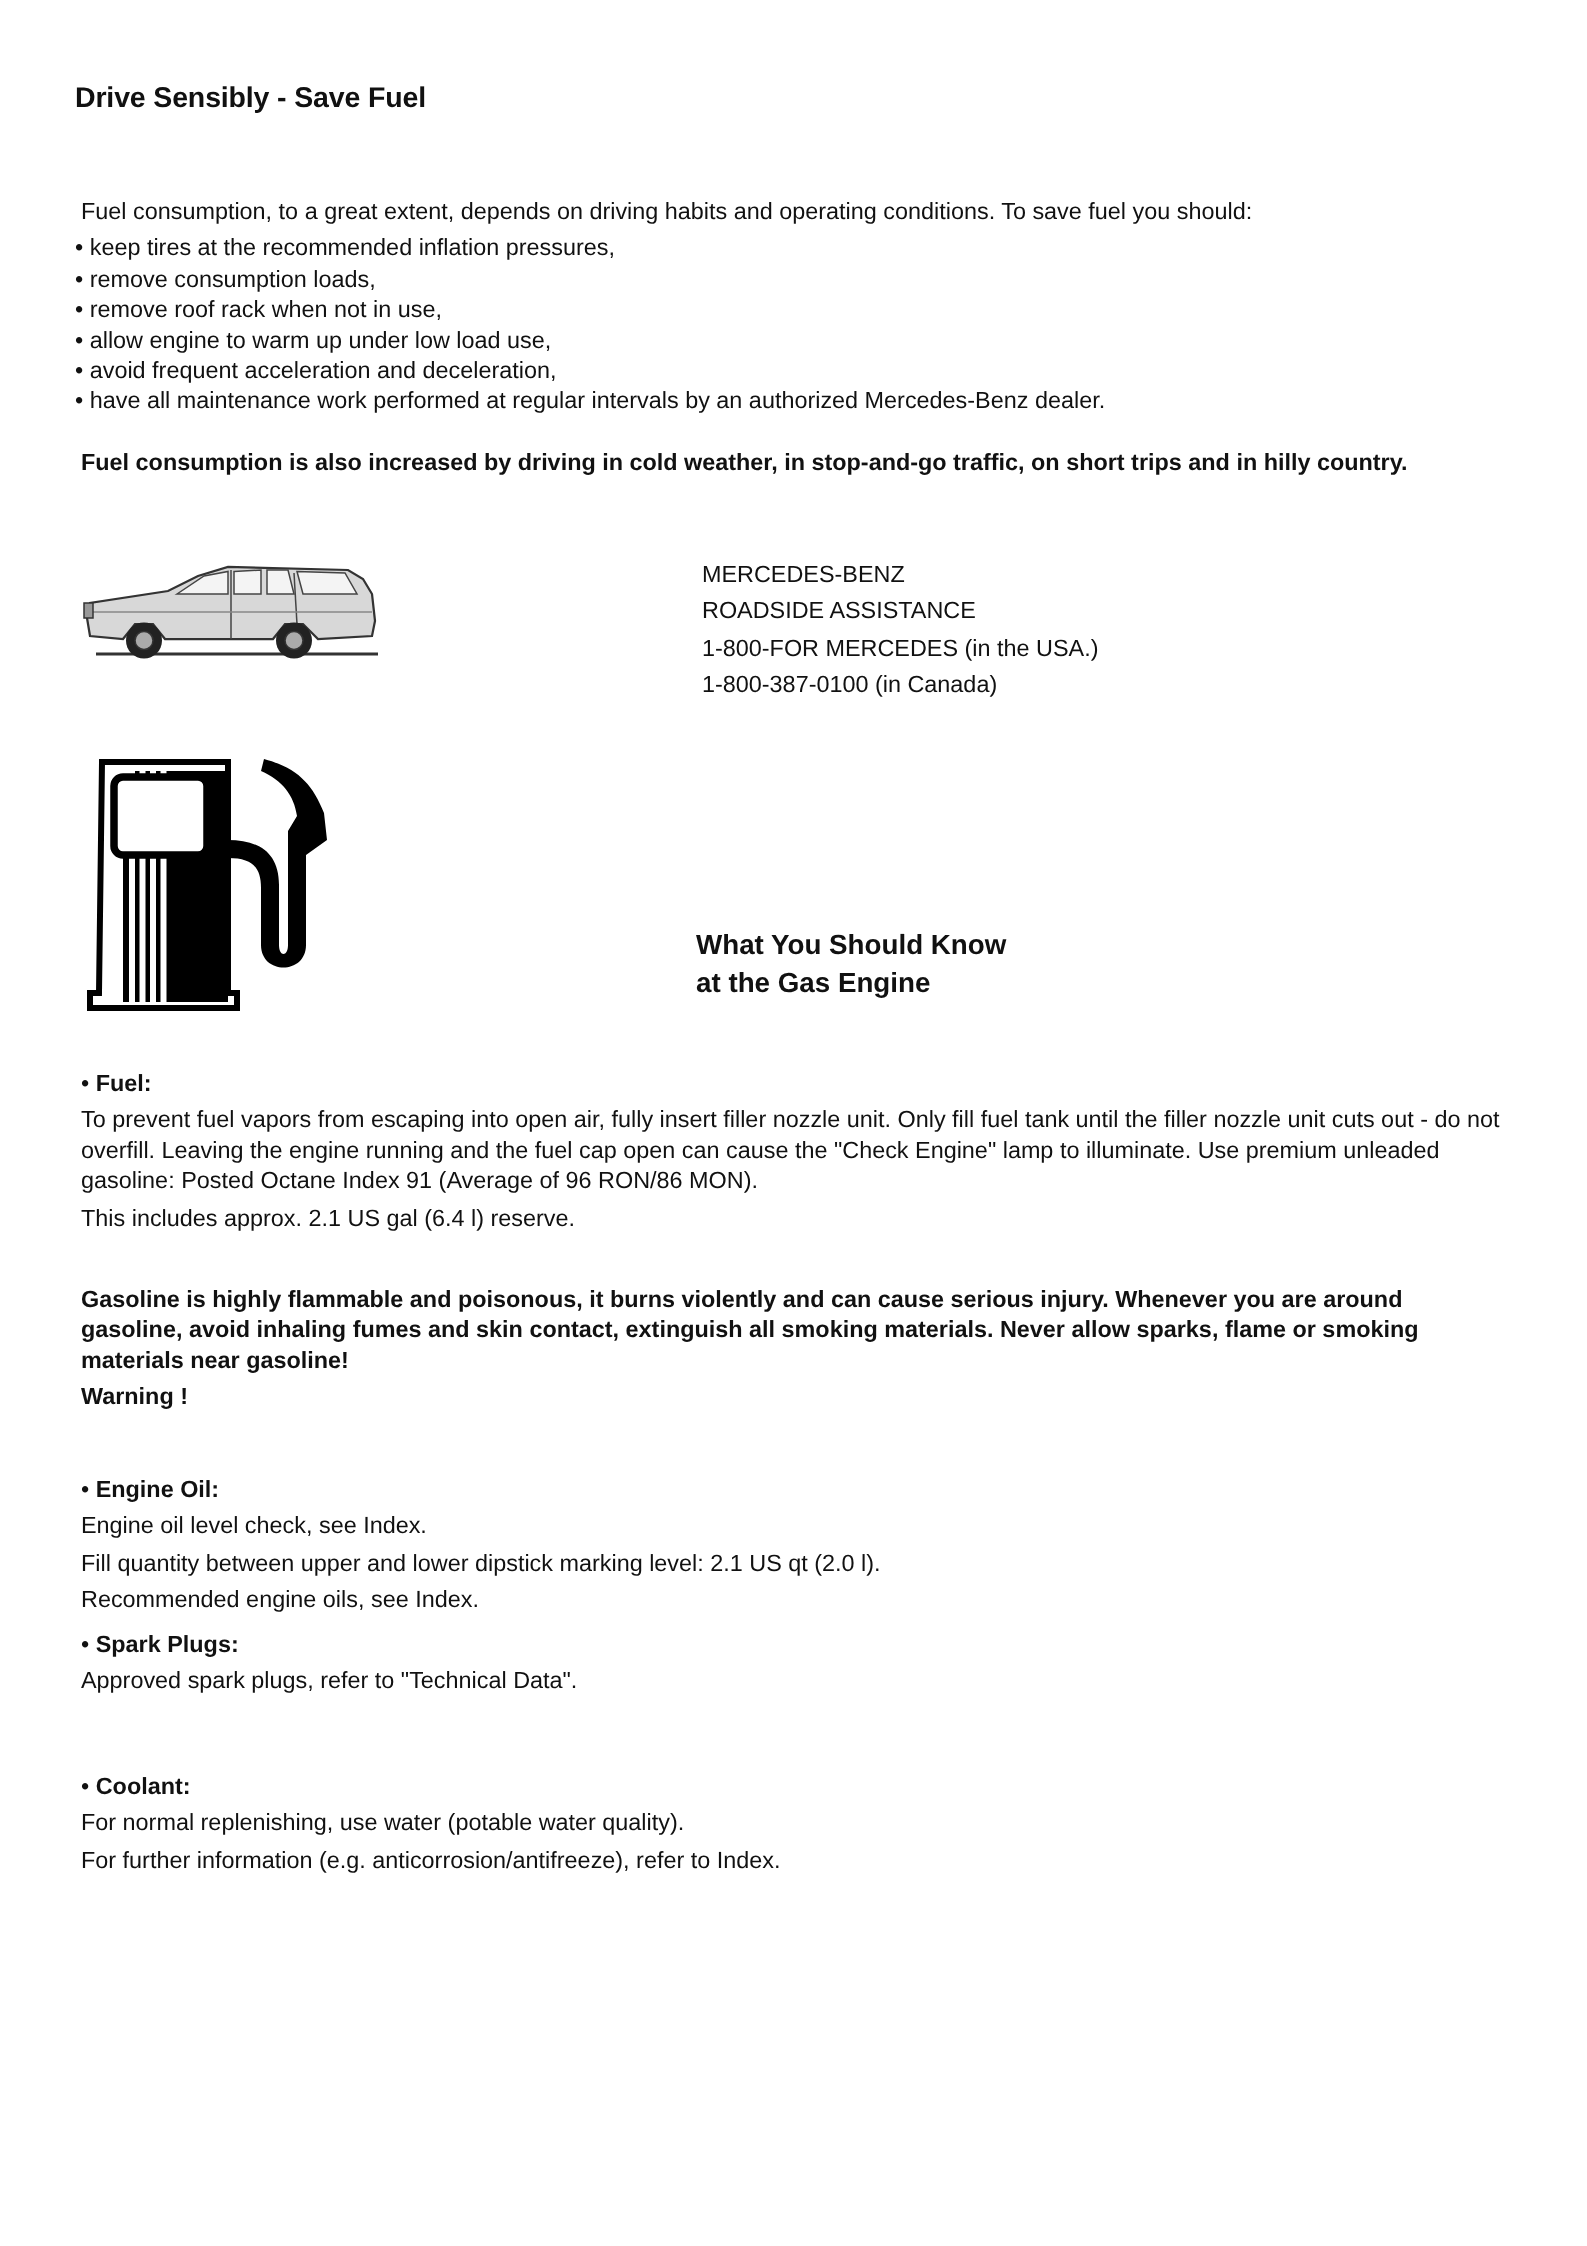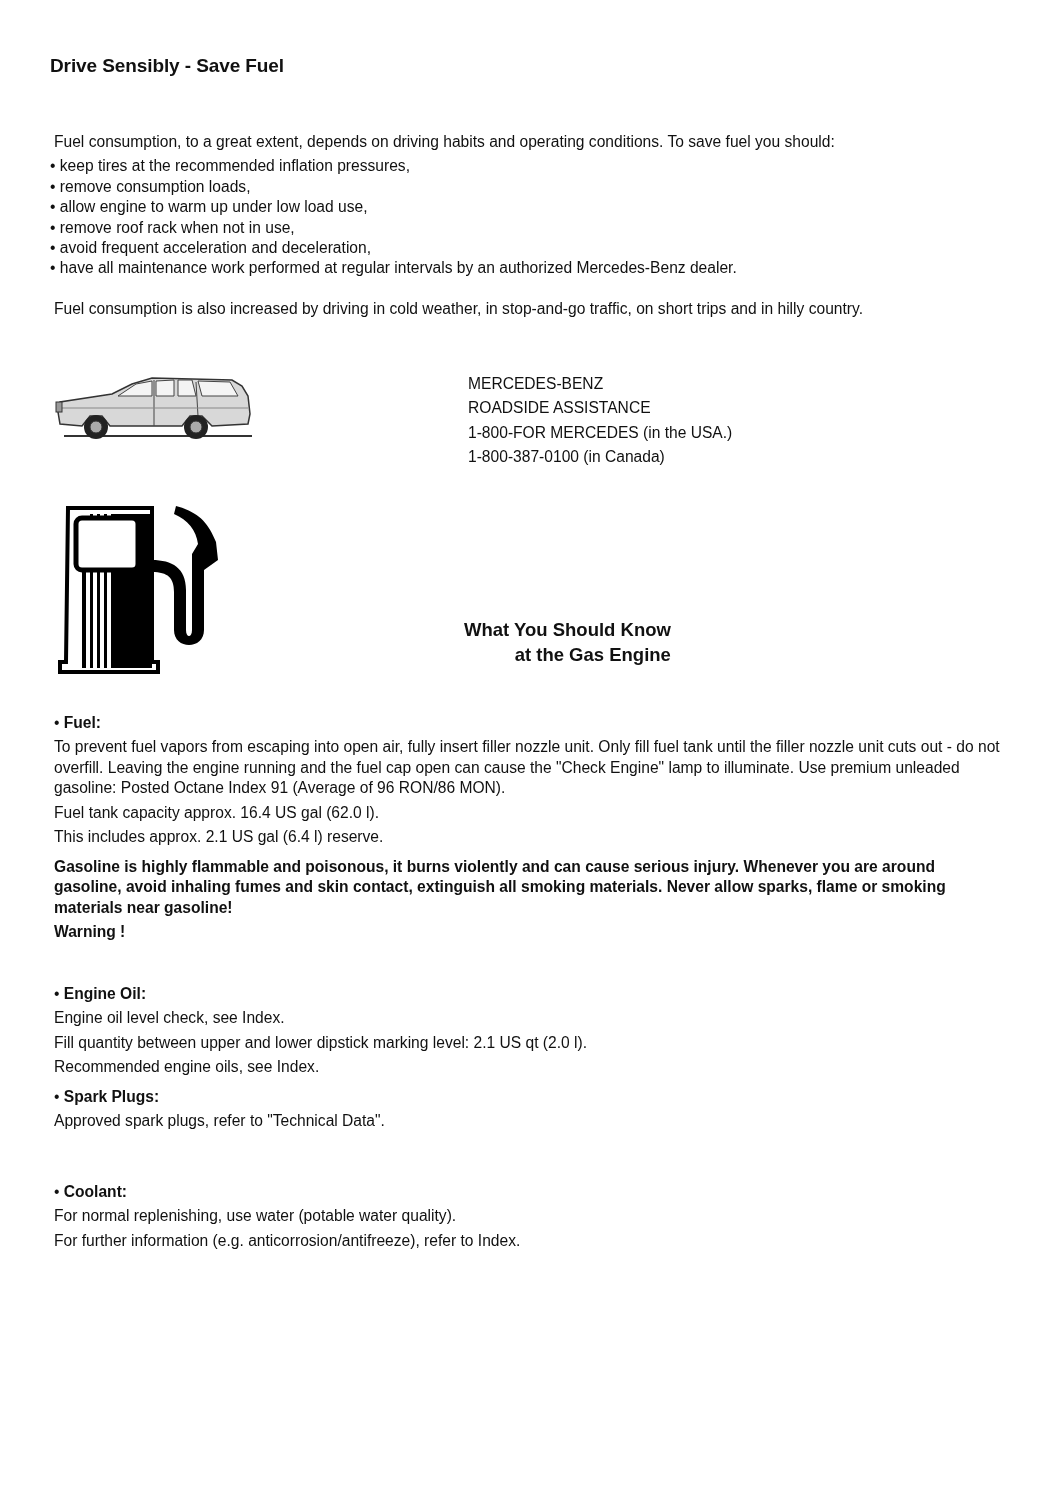--- a/index.html
+++ b/index.html
@@ -8,48 +8,48 @@
     font-family: "Liberation Sans", sans-serif; color: #111111;
   }
   .abs { position: absolute; }
   .title {
     left: 50px; top: 55px; font-size: 19px; font-weight: bold; letter-spacing: -0.1px;
   }
   .body-text { font-size: 15.6px; line-height: 20.4px; }
   .intro { left: 50px; top: 128px; width: 990px; }
   .intro ul { list-style: none; margin: 0; padding: 0; }
   .intro li::before { content: "\2022\00a0"; }
-  .cold { left: 50px; top: 295px; width: 990px; }
+  .cold { left: 50px; top: 295px; width: 990px; font-weight: bold; }
   .car { left: 52px; top: 372px; width: 220px; height: 72px; }
   .roadside { left: 464px; top: 370px; }
   .pump { left: 58px; top: 500px; width: 165px; height: 175px; }
   .gas-heading {
-    left: 464px; top: 617px; font-size: 18.5px; font-weight: bold; line-height: 25px; text-align: right;
+    left: 464px; top: 617px; font-size: 18.5px; font-weight: bold; line-height: 25px;
   }
   .sec-label { font-weight: bold; }
   .sec-label::before { content: "\2022\00a0"; font-weight: normal; }
   .fuel { left: 50px; top: 709px; width: 960px; }
   .warning { left: 50px; top: 853px; width: 960px; font-weight: bold; }
   .oil { left: 50px; top: 980px; width: 960px; }
   .spark { left: 50px; top: 1083px; width: 960px; }
   .coolant { left: 50px; top: 1178px; width: 960px; }
   p { margin: 4px; }
 </style>
 </head>
 <body>
 
 <h1 class="abs title" style="margin:0;">Drive Sensibly - Save Fuel</h1>
 
 <div class="abs body-text intro">
   <p>Fuel consumption, to a great extent, depends on driving habits and operating conditions. To save fuel you should:</p>
   <ul>
     <li>keep tires at the recommended inflation pressures,</li>
     <li>remove consumption loads,</li>
+    <li>remove roof rack when not in use,</li>
     <li>allow engine to warm up under low load use,</li>
-    <li>remove roof rack when not in use,</li>
     <li>avoid frequent acceleration and deceleration,</li>
     <li>have all maintenance work performed at regular intervals by an authorized Mercedes-Benz dealer.</li>
   </ul>
 </div>
 
 <p class="abs body-text cold">Fuel consumption is also increased by driving in cold weather, in stop-and-go traffic, on short trips and in hilly country.</p>
 
 <div class="abs car">
   <svg width="220" height="72" viewBox="0 0 220 72">
     <line x1="12" y1="64" x2="200" y2="64" stroke="#333" stroke-width="2"></line>
@@ -90,21 +90,20 @@
 </div>
 
 <h2 class="abs gas-heading" style="margin:0;">
   <span style="display:block">What You Should Know</span>
   <span style="display:block">at the Gas Engine</span>
 </h2>
 
 <div class="abs body-text fuel">
   <p class="sec-label">Fuel:</p>
   <p>To prevent fuel vapors from escaping into open air, fully insert filler nozzle unit. Only fill fuel tank until the filler nozzle unit cuts out - do not overfill. Leaving the engine running and the fuel cap open can cause the "Check Engine" lamp to illuminate. Use premium unleaded gasoline: Posted Octane Index 91 (Average of 96 RON/86 MON).</p>
-  <p>Fuel tank capacity approx. 16.4 US gal (62.0 l).</p>
   <p>This includes approx. 2.1 US gal (6.4 l) reserve.</p>
 </div>
 
 <div class="abs body-text warning">
   <p>Gasoline is highly flammable and poisonous, it burns violently and can cause serious injury. Whenever you are around gasoline, avoid inhaling fumes and skin contact, extinguish all smoking materials. Never allow sparks, flame or smoking materials near gasoline!</p>
   <p>Warning !</p>
 </div>
 
 <div class="abs body-text oil">
   <p class="sec-label">Engine Oil:</p>

